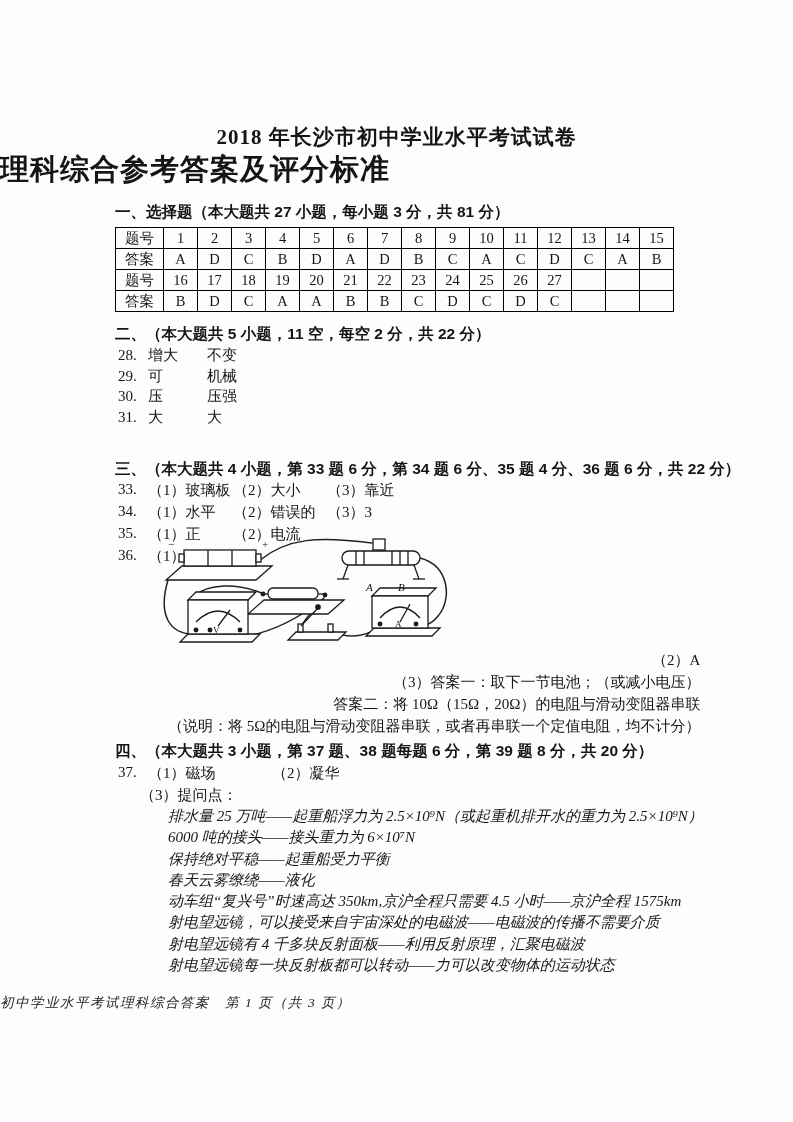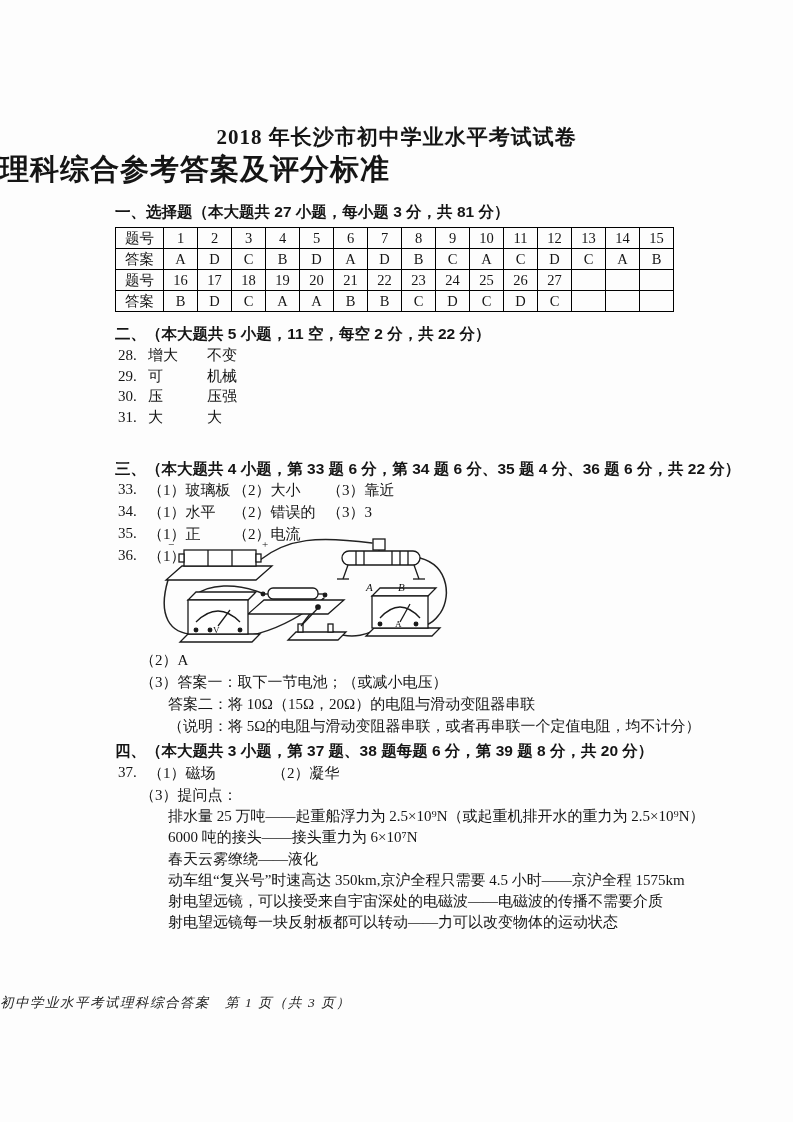--- a/index.html
+++ b/index.html
@@ -22,22 +22,22 @@
   table.anskey td{border:1px solid #000;height:20px;padding:0;
     text-align:center;font-size:14.5px;line-height:20px;}
   col.c0{width:48px;} col.cn{width:34px;}
   .ln span{display:inline-block;vertical-align:top;}
   .num{width:30px;}
   .ca{width:59px;}
   .p1{width:130px;} .p2{width:112px;}
   .q1{width:85px;}  .q2{width:94px;}
   .r1{width:124px;}
   .stack{line-height:20.5px;}
-  .stack22{line-height:22px;}
-  .stack213{line-height:21.3px;}
+  .stack22{line-height:22px;text-align:right;}
+  .stack213{line-height:21.3px;font-style:italic;}
   .ind28{margin-left:28px;}
   .footer{top:994px;left:0;width:793px;text-align:left;
     font-style:italic;font-size:13.5px;letter-spacing:1.5px;color:#222;}
 </style>
 </head>
 <body>
 
 <div class="abs title1">2018 年长沙市初中学业水平考试试卷</div>
 <div class="abs title2">理科综合参考答案及评分标准</div>
 
@@ -233,19 +233,21 @@
   <div class="ind28">答案二：将 10Ω（15Ω，20Ω）的电阻与滑动变阻器串联</div>
   <div class="ind28">（说明：将 5Ω的电阻与滑动变阻器串联，或者再串联一个定值电阻，均不计分）</div>
 </div>
 
 <div class="abs heading" style="top:741px">四、（本大题共 3 小题，第 37 题、38 题每题 6 分，第 39 题 8 分，共 20 分）</div>
 <div class="abs bodyln ln" style="top:764px"><span class="num">37.</span><span class="r1">（1）磁场</span><span>（2）凝华</span></div>
 <div class="abs" style="top:786px;left:140px;font-size:15px">（3）提问点：</div>
 <div class="abs stack213" style="top:806px;left:168px;font-size:15px">
   <div>排水量 25 万吨——起重船浮力为 2.5×10⁹N（或起重机排开水的重力为 2.5×10⁹N）</div>
   <div>6000 吨的接头——接头重力为 6×10⁷N</div>
+  <div>保持绝对平稳——起重船受力平衡</div>
   <div>春天云雾缭绕——液化</div>
   <div>动车组“复兴号”时速高达 350km,京沪全程只需要 4.5 小时——京沪全程 1575km</div>
   <div>射电望远镜，可以接受来自宇宙深处的电磁波——电磁波的传播不需要介质</div>
+  <div>射电望远镜有 4 千多块反射面板——利用反射原理，汇聚电磁波</div>
   <div>射电望远镜每一块反射板都可以转动——力可以改变物体的运动状态</div>
 </div>
 
 <div class="abs footer">初中学业水平考试理科综合答案　第 1 页（共 3 页）</div>
 
 </body></html>

